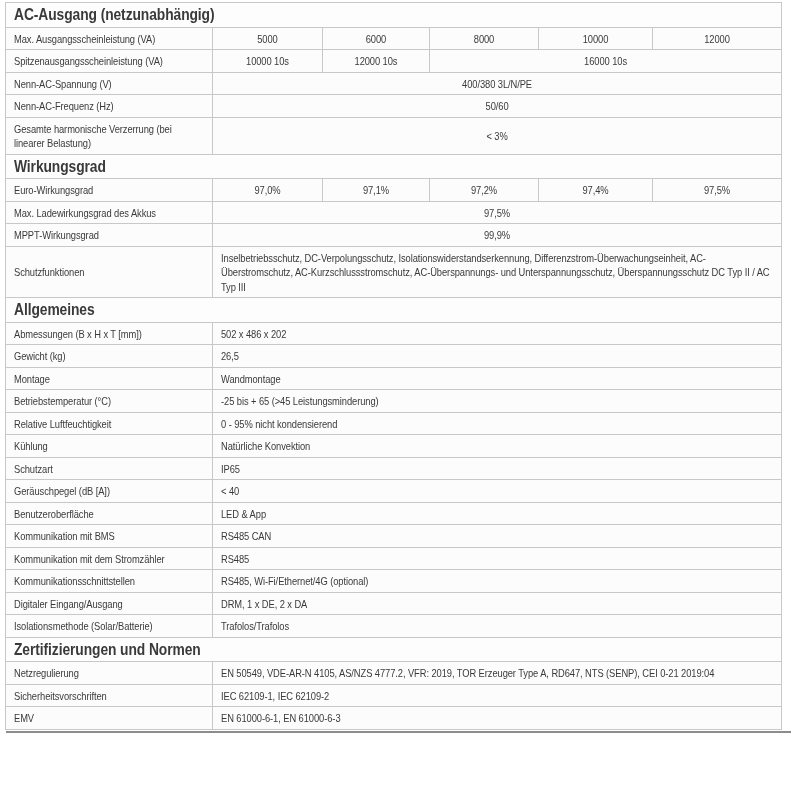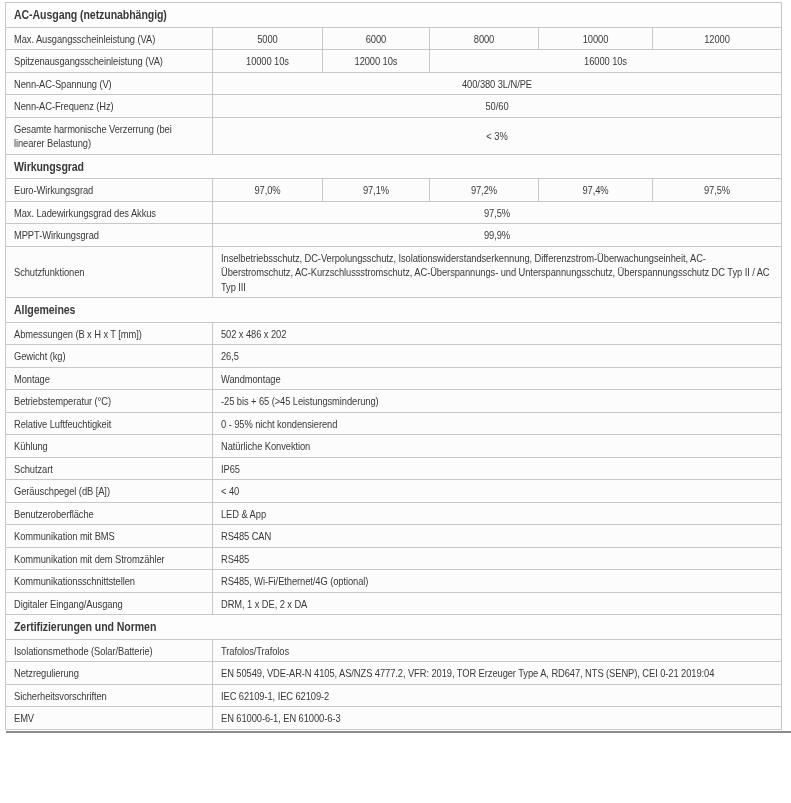--- a/index.html
+++ b/index.html
@@ -24,21 +24,21 @@
     background: #fcfcfc;
     color: #3a3a3a;
     font-size: 11.5px;
     line-height: 14.5px;
     padding: 4px 8px 3px 8px;
     vertical-align: middle;
     overflow: hidden;
   }
   td.sec {
     font-weight: bold;
-    font-size: 13px;
+    font-size: 17px;
     background: #fdfdfd;
     padding: 5px 8px 4px 8px;
   }
   
   .t {
     display: inline-block;
     width: 123%;
     transform: scaleX(0.813);
     transform-origin: 0 0;
     letter-spacing: -0.1px;
@@ -167,25 +167,25 @@
         </tr>
         <tr>
           <td><span class="t t-left">Kommunikationsschnittstellen</span></td>
           <td colspan="5"><span class="t t-left">RS485, Wi-Fi/Ethernet/4G (optional)</span></td>
         </tr>
         <tr>
           <td><span class="t t-left">Digitaler Eingang/Ausgang</span></td>
           <td colspan="5"><span class="t t-left">DRM, 1 x DE, 2 x DA</span></td>
         </tr>
         <tr>
-          <td colspan="6" class="sec"><span class="t t-left">Zertifizierungen und Normen</span></td>
-        </tr>
-        <tr>
           <td><span class="t t-left">Isolationsmethode (Solar/Batterie)</span></td>
           <td colspan="5"><span class="t t-left">Trafolos/Trafolos</span></td>
+        </tr>
+        <tr>
+          <td colspan="6" class="sec"><span class="t t-left">Zertifizierungen und Normen</span></td>
         </tr>
         <tr>
           <td><span class="t t-left">Netzregulierung</span></td>
           <td colspan="5"><span class="t t-left">EN 50549, VDE-AR-N 4105, AS/NZS 4777.2, VFR: 2019, TOR Erzeuger Type A, RD647, NTS (SENP), CEI 0-21 2019:04</span></td>
         </tr>
         <tr>
           <td><span class="t t-left">Sicherheitsvorschriften</span></td>
           <td colspan="5"><span class="t t-left">IEC 62109-1, IEC 62109-2</span></td>
         </tr>
         <tr>

